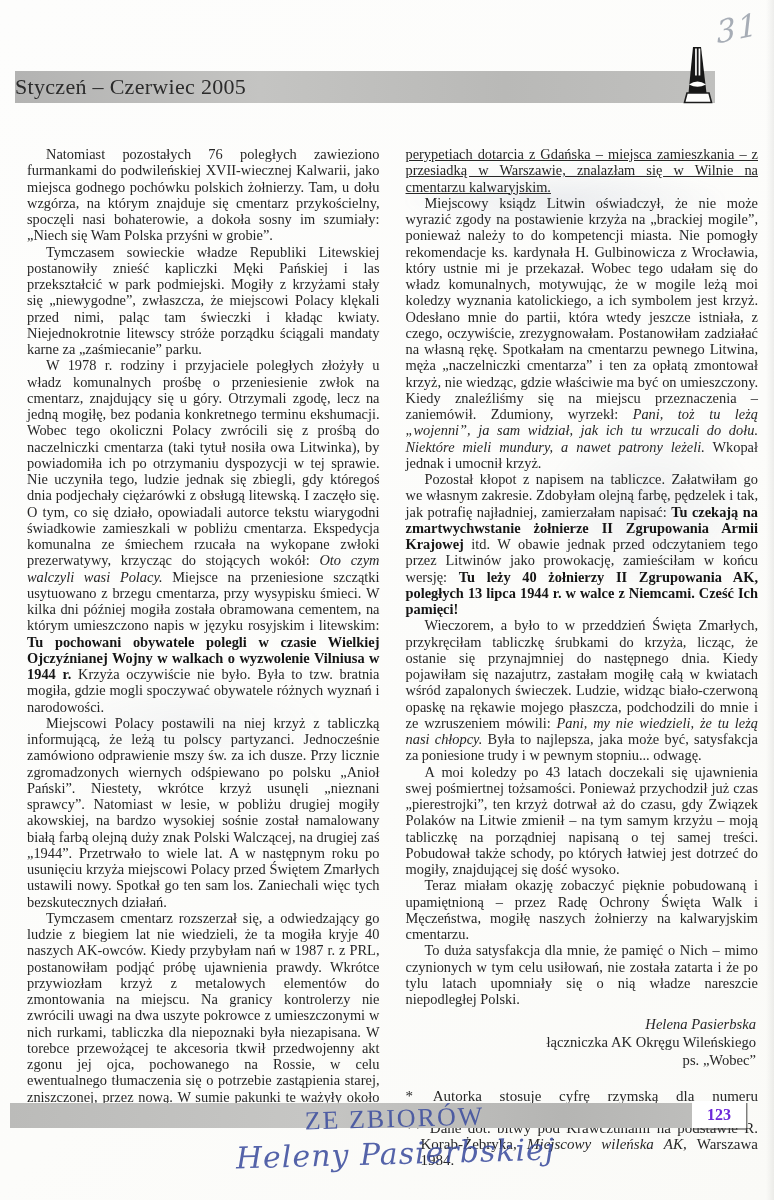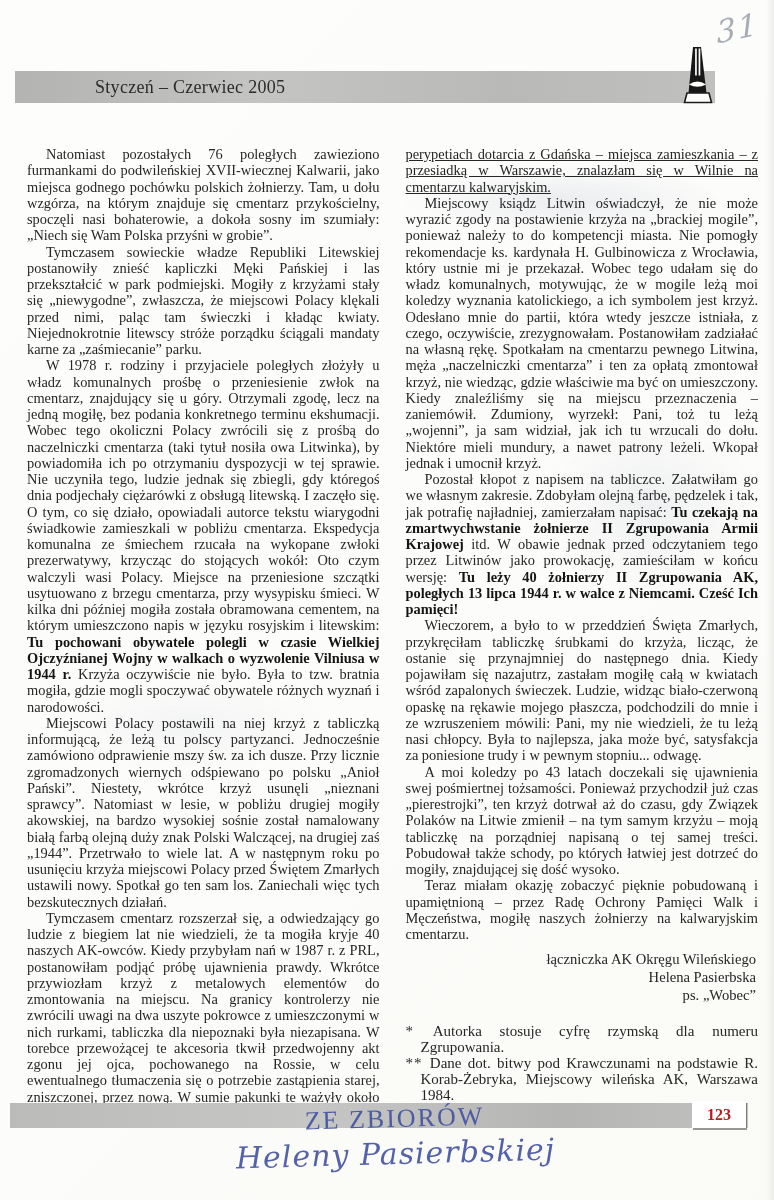--- a/index.html
+++ b/index.html
@@ -25,51 +25,50 @@
     transform:rotate(-12deg) skewX(-8deg);
     letter-spacing:2px;
   }
   
   .header-bar{
     position:absolute;left:15px;top:71px;width:700px;height:32px;
     background:linear-gradient(90deg,#b3b3b2 0%,#c4c4c2 35%,#b9b9b7 70%,#c0c0be 100%);
     display:flex;align-items:center;
   }
   .issue-label{
-    margin-left:80px;
-    font-size:18px;color:#2b2b2b;letter-spacing:.3px;
+    font-size:22px;color:#2b2b2b;letter-spacing:.3px;
   }
   .logo{position:absolute;left:683px;top:46px;width:30px;height:58px;z-index:3;}
   
   .content{
     position:absolute;left:27px;top:146px;width:731px;
     display:flex;gap:26px;
     font-size:14.4px;line-height:16.25px;
   }
   .col{width:361px;}
   p.para{margin:0;text-indent:19px;text-align:justify;}
   p.noindent{text-indent:0;text-decoration:underline;}
   .b{font-weight:bold;color:#151515;}
-  .i{}
+  .i{font-style:italic;}
   .signature{margin-top:9px;text-align:right;font-size:14.6px;line-height:17.8px;padding-right:2px;}
   .signature .sig-line{display:block;}
   .footnotes{margin-top:18px;font-size:15px;line-height:16.2px;}
   .footnote{padding-left:15px;text-indent:-15px;text-align:justify;margin:0;}
   .footnote .marker{letter-spacing:1px;}
   
   .footer-bar{
     position:absolute;left:10px;top:1103px;width:738px;height:25px;
     background:linear-gradient(90deg,#bbbbb9 0%,#c6c6c4 40%,#b5b5b3 75%,#c1c1bf 100%);
   }
   .page-number-box{
     position:absolute;left:692px;top:1101px;width:54px;height:27px;
     background:#fff;z-index:2;
     box-shadow:1px 2px 0 rgba(70,70,70,.55);
     display:flex;align-items:center;justify-content:center;
-    font-weight:bold;font-size:16px;color:#b91c1c;
+    font-weight:bold;font-size:16px;color:#6d28d9;
   }
   
   .stamp{
     position:absolute;left:230px;top:1104px;width:330px;
     text-align:center;color:#3e4f9f;z-index:4;
     transform:rotate(-1.6deg);opacity:.88;
   }
   .stamp-line1{font-size:26px;letter-spacing:2px;}
   .stamp-line2{font-size:30px;font-style:italic;margin-top:2px;letter-spacing:1px;
     font-family:"DejaVu Serif",serif;}
@@ -113,24 +112,25 @@
         <p class="para"><span>Miejscowi Polacy postawili na niej krzyż z tabliczką informującą, że leżą tu polscy partyzanci. Jednocześnie zamówiono odprawienie mszy św. za ich dusze. Przy licznie zgromadzonych wiernych odśpiewano po polsku „Anioł Pański”. Niestety, wkrótce krzyż usunęli „nieznani sprawcy”. Natomiast w lesie, w pobliżu drugiej mogiły akowskiej, na bardzo wysokiej sośnie został namalowany białą farbą olejną duży znak Polski Walczącej, na drugiej zaś „1944”. Przetrwało to wiele lat. A w następnym roku po usunięciu krzyża miejscowi Polacy przed Świętem Zmarłych ustawili nowy. Spotkał go ten sam los. Zaniechali więc tych bezskutecznych działań.</span></p>
         <p class="para"><span>Tymczasem cmentarz rozszerzał się, a odwiedzający go ludzie z biegiem lat nie wiedzieli, że ta mogiła kryje 40 naszych AK-owców. Kiedy przybyłam nań w 1987 r. z PRL, postanowiłam podjąć próbę ujawnienia prawdy. Wkrótce przywiozłam krzyż z metalowych elementów do zmontowania na miejscu. Na granicy kontrolerzy nie zwrócili uwagi na dwa uszyte pokrowce z umieszczonymi w nich rurkami, tabliczka dla niepoznaki była niezapisana. W torebce przewożącej te akcesoria tkwił przedwojenny akt zgonu jej ojca, pochowanego na Rossie, w celu ewentualnego tłumaczenia się o potrzebie zastąpienia starej, zniszczonej, przez nową. W sumie pakunki te ważyły około 20 kg. Po różnych</span></p>
       </div>
     <div class="col" id="col-right">
 
       <p class="para noindent"><span>perypetiach dotarcia z Gdańska – miejsca zamieszkania – z przesiadką w Warszawie, znalazłam się w Wilnie na cmentarzu kalwaryjskim.</span></p>
         <p class="para"><span>Miejscowy ksiądz Litwin oświadczył, że nie może wyrazić zgody na postawienie krzyża na „brackiej mogile”, ponieważ należy to do kompetencji miasta. Nie pomogły rekomendacje ks. kardynała H. Gulbinowicza z Wrocławia, który ustnie mi je przekazał. Wobec tego udałam się do władz komunalnych, motywując, że w mogile leżą moi koledzy wyznania katolickiego, a ich symbolem jest krzyż. Odesłano mnie do partii, która wtedy jeszcze istniała, z czego, oczywiście, zrezygnowałam. Postanowiłam zadziałać na własną rękę. Spotkałam na cmentarzu pewnego Litwina, męża „naczelniczki cmentarza” i ten za opłatą zmontował krzyż, nie wiedząc, gdzie właściwie ma być on umieszczony. Kiedy znaleźliśmy się na miejscu przeznaczenia – zaniemówił. Zdumiony, wyrzekł: </span><span class="i">Pani, toż tu leżą „wojenni”, ja sam widział, jak ich tu wrzucali do dołu. Niektóre mieli mundury, a nawet patrony leżeli.</span><span> Wkopał jednak i umocnił krzyż.</span></p>
         <p class="para"><span>Pozostał kłopot z napisem na tabliczce. Załatwiłam go we własnym zakresie. Zdobyłam olejną farbę, pędzelek i tak, jak potrafię najładniej, zamierzałam napisać: </span><span class="b">Tu czekają na zmartwychwstanie żołnierze II Zgrupowania Armii Krajowej</span><span> itd. W obawie jednak przed odczytaniem tego przez Litwinów jako prowokację, zamieściłam w końcu wersję: </span><span class="b">Tu leży 40 żołnierzy II Zgrupowania AK, poległych 13 lipca 1944 r. w walce z Niemcami. Cześć Ich pamięci!</span></p>
         <p class="para"><span>Wieczorem, a było to w przeddzień Święta Zmarłych, przykręciłam tabliczkę śrubkami do krzyża, licząc, że ostanie się przynajmniej do następnego dnia. Kiedy pojawiłam się nazajutrz, zastałam mogiłę całą w kwiatach wśród zapalonych świeczek. Ludzie, widząc biało-czerwoną opaskę na rękawie mojego płaszcza, podchodzili do mnie i ze wzruszeniem mówili: </span><span class="i">Pani, my nie wiedzieli, że tu leżą nasi chłopcy.</span><span> Była to najlepsza, jaka może być, satysfakcja za poniesione trudy i w pewnym stopniu... odwagę.</span></p>
         <p class="para"><span>A moi koledzy po 43 latach doczekali się ujawnienia swej pośmiertnej tożsamości. Ponieważ przychodził już czas „pierestrojki”, ten krzyż dotrwał aż do czasu, gdy Związek Polaków na Litwie zmienił – na tym samym krzyżu – moją tabliczkę na porządniej napisaną o tej samej treści. Pobudował także schody, po których łatwiej jest dotrzeć do mogiły, znajdującej się dość wysoko.</span></p>
-        <p class="para"><span>Teraz miałam okazję zobaczyć pięknie pobudowaną i upamiętnioną – przez Radę Ochrony Pamięci Walk i Męczeństwa, mogiłę naszych żołnierzy na kalwaryjskim cmentarzu.</span></p>
+        <p class="para"><span>Teraz miałam okazję zobaczyć pięknie pobudowaną i upamiętnioną – przez Radę Ochrony Święta Walk i Męczeństwa, mogiłę naszych żołnierzy na kalwaryjskim cmentarzu.</span></p>
+        <p class="para"><span>To duża satysfakcja dla mnie, że pamięć o Nich – mimo czynionych w tym celu usiłowań, nie została zatarta i że po tylu latach upomniały się o nią władze nareszcie niepodległej Polski.</span></p>
         <div class="signature" id="signature">
+          <span class="sig-line i">Helena Pasierbska</span>
           <span class="sig-line">łączniczka AK Okręgu Wileńskiego</span>
-          <span class="sig-line i">Helena Pasierbska</span>
           <span class="sig-line">ps. „Wobec”</span>
         </div>
       <div class="footnotes" id="footnotes">
           <p class="footnote"><span class="marker">* </span><span>Autorka stosuje cyfrę rzymską dla numeru Zgrupowania.</span></p>
           <p class="footnote"><span class="marker">** </span><span>Dane dot. bitwy pod Krawczunami na podstawie R. Korab-Żebryka, </span><span class="i">Miejscowy wileńska AK</span><span>, Warszawa 1984.</span></p>
         </div>
     </div>
   </div>
 
   <div class="footer-bar"></div>

